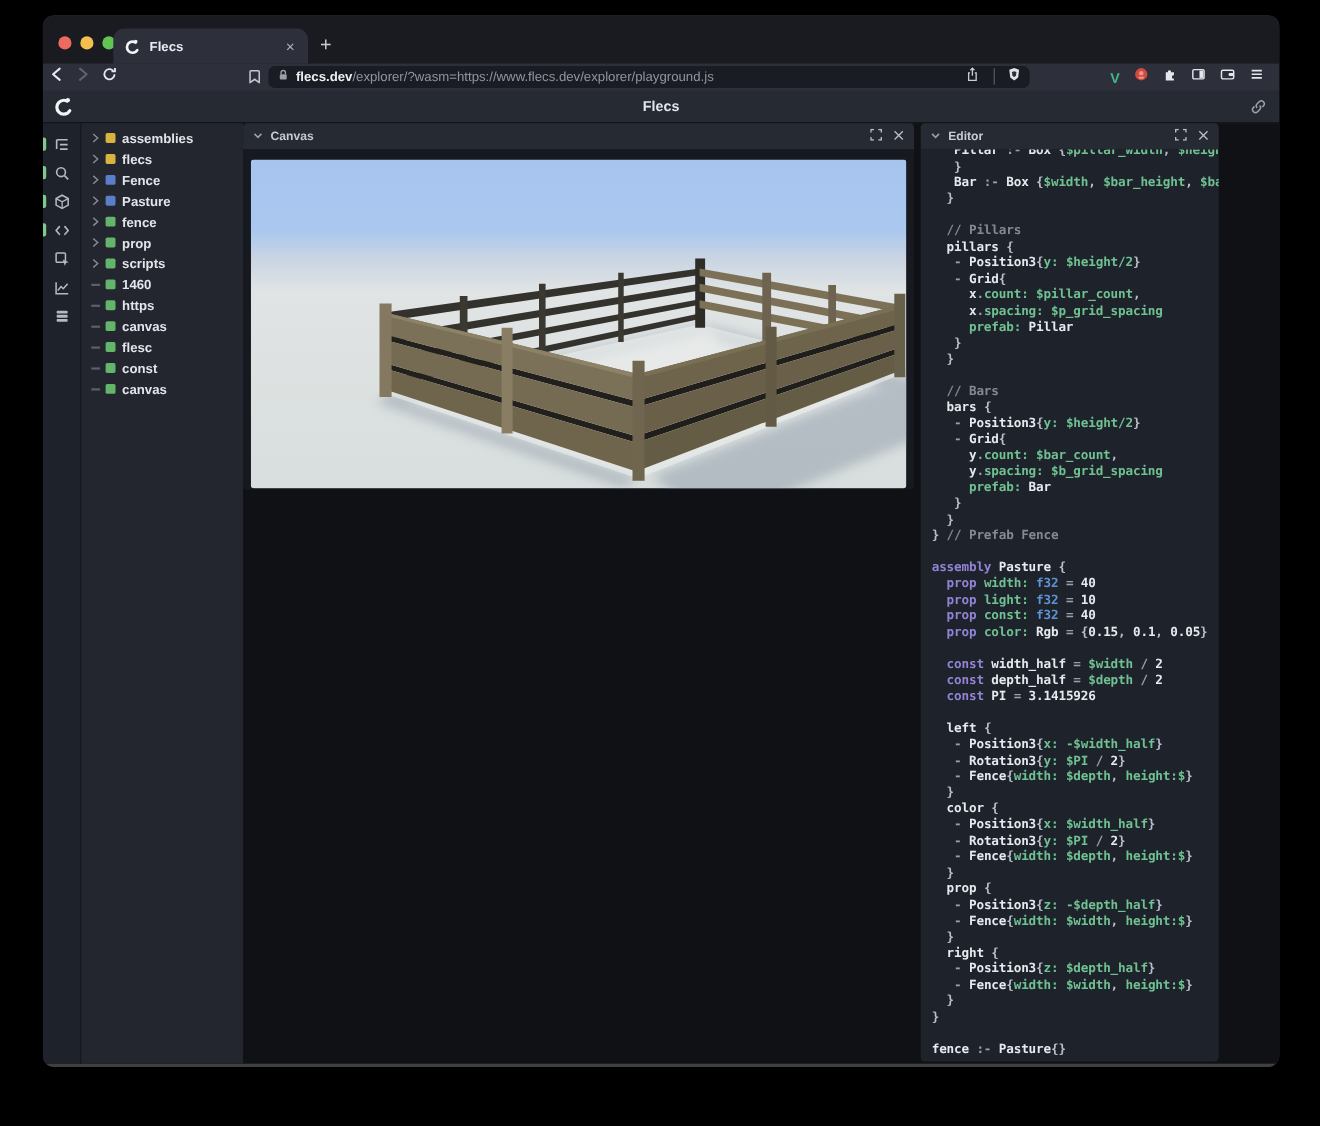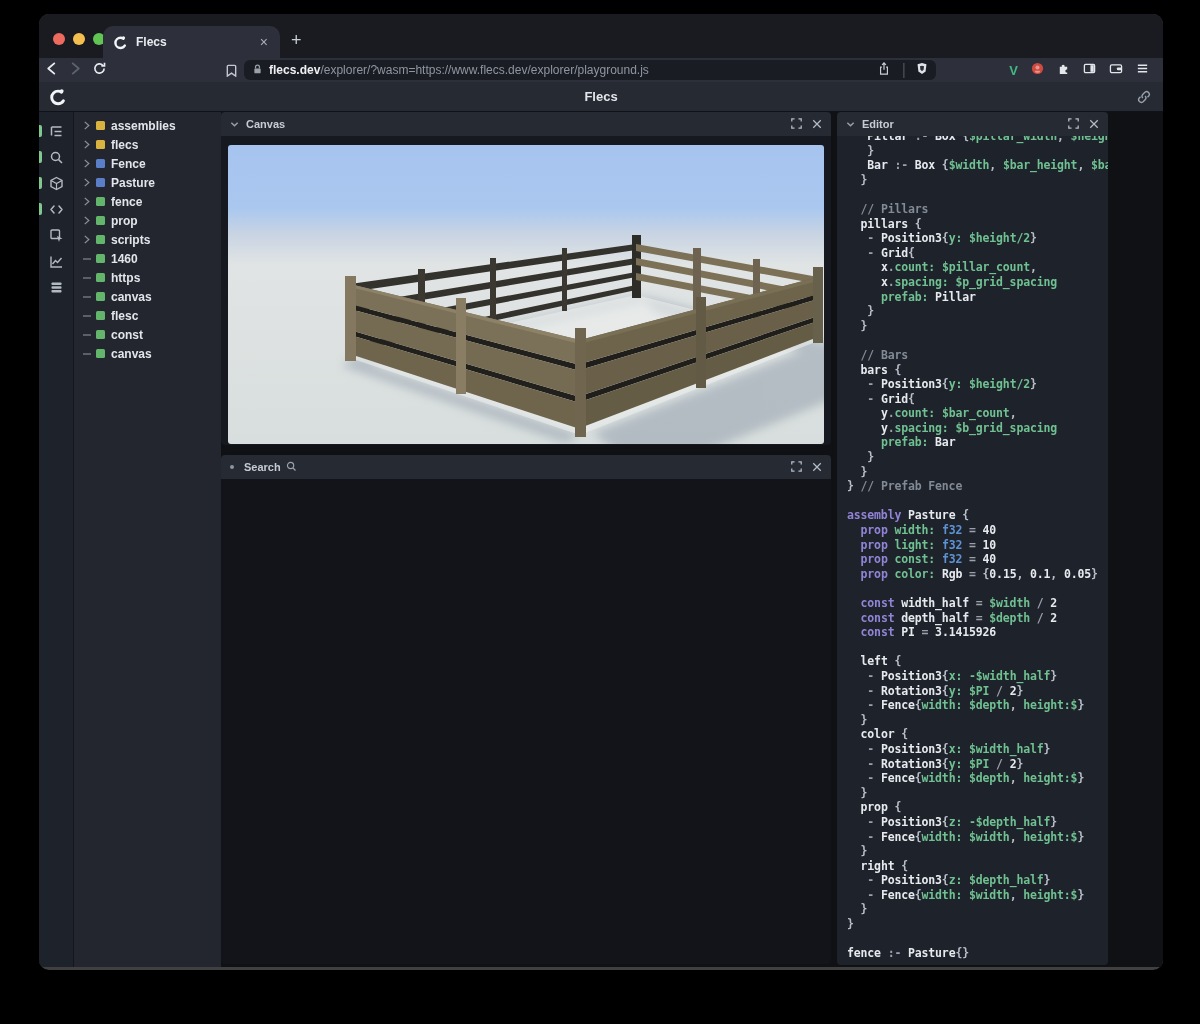--- a/index.html
+++ b/index.html
@@ -444,42 +444,20 @@
                 <polygon points="122,164 352,226 352,252 122,185" fill="#756a52"></polygon>
                 <polygon points="122,190 352,258 352,284 122,209" fill="#6f654d"></polygon>
                 <polygon points="228,153 238,153 238,249 228,249" fill="#897e63"></polygon>
                 <polygon points="117,131 128,131 128,216 117,216" fill="#847960"></polygon>
                 <polygon points="347,183 358,183 358,292 347,292" fill="#70664f"></polygon>
               </g>
             </svg>
           </div>
         </div>
 
-        <div class="search-panel">
-          <div class="panel-header">
-            <span class="hdr-dot"></span>
-            <span class="panel-title">Search</span>
-            <span style="margin-left:5px">
-              <svg width="11" height="11" viewBox="0 0 12 12">
-                  <circle cx="5" cy="5" r="3.4" fill="none" stroke="#9aa1ab" stroke-width="1.3"></circle>
-                  <path d="M7.6 7.6L10.4 10.4" stroke="#9aa1ab" stroke-width="1.3"></path>
-                </svg>
-            </span>
-            <span class="ph-spacer"></span>
-            <span class="ph-icons">
-              <span><svg width="11" height="11" viewBox="0 0 14 14">
-                    <path d="M1 4.5V1h3.5M9.5 1H13v3.5M13 9.5V13H9.5M4.5 13H1V9.5" fill="none" stroke="#b6bdc7" stroke-width="1.6"></path>
-                  </svg></span>
-              <span><svg width="10" height="10" viewBox="0 0 12 12">
-                    <path d="M1.5 1.5l9 9M10.5 1.5l-9 9" stroke="#b6bdc7" stroke-width="1.5"></path>
-                  </svg></span>
-            </span>
-          </div>
-          <div class="search-body"></div>
-        </div>
       </div>
 
       <div class="editor-col">
         <div class="panel-header">
           <span><svg width="9" height="9" viewBox="0 0 10 10">
                 <path d="M1.5 3l3.5 3.5L8.5 3" fill="none" stroke="#9aa1ab" stroke-width="1.6"></path>
               </svg></span>
           <span class="panel-title">Editor</span>
           <span class="ph-spacer"></span>
           <span class="ph-icons">

